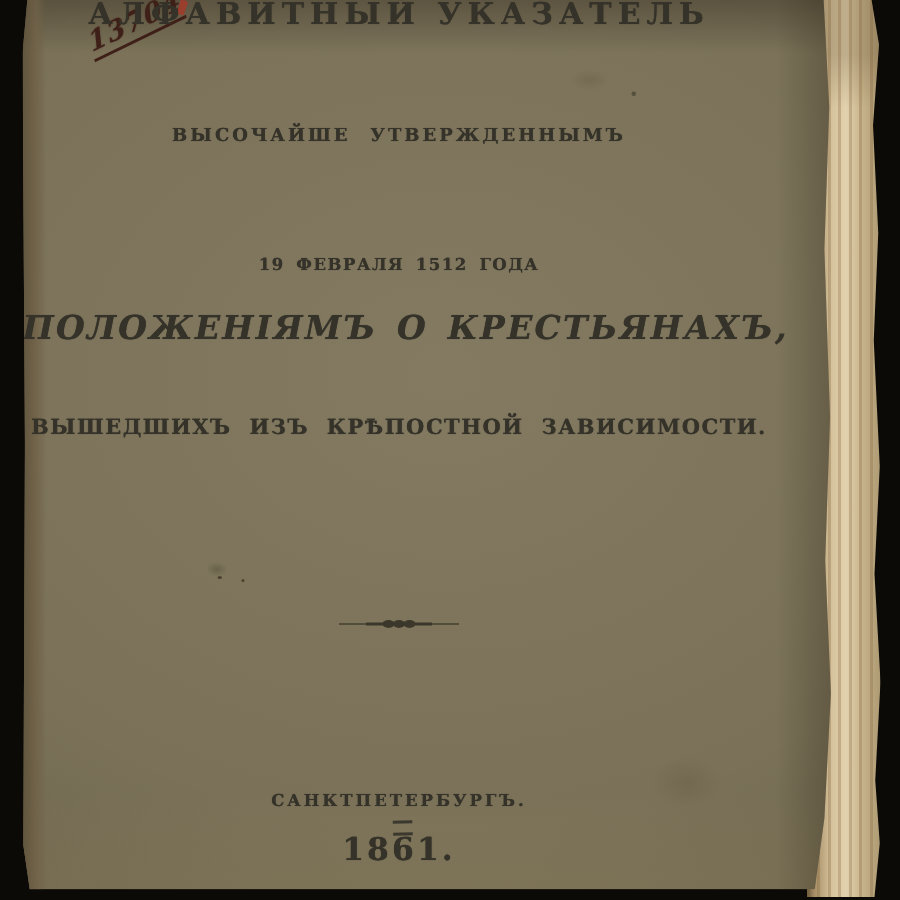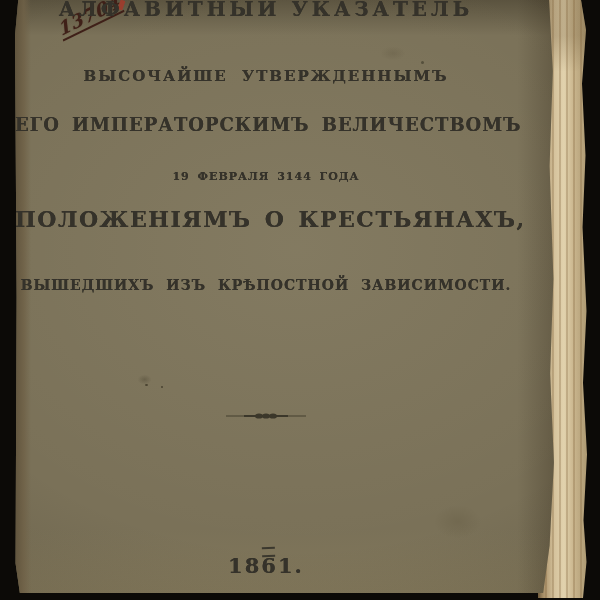--- a/index.html
+++ b/index.html
@@ -47,24 +47,24 @@
   
   .text-block{position:absolute;left:0;top:0;width:502px;height:100%;}
   .line{
     position:absolute;width:100%;text-align:center;
     font-weight:bold;color:#35322a;
     text-shadow:0 0 .5px rgba(48,45,38,.9);
     white-space:nowrap;
   }
   .l-title   {top:-3px;  font-size:20px;letter-spacing:4px;}
   .l-k       {top:44px;  font-size:11px;letter-spacing:1px;}
-  .l-approved{top:67px;  font-size:15px;letter-spacing:2px;word-spacing:7px;}
+  .l-approved{top:83px;  font-size:12px;letter-spacing:2px;word-spacing:7px;}
   .l-majesty {top:114px; font-size:18px;letter-spacing:1px;word-spacing:5px;}
   .l-date    {top:170px; font-size:11px;letter-spacing:1px;word-spacing:3px;}
-  .l-statute {top:206px; font-size:22px;letter-spacing:1.5px;word-spacing:4px;}
+  .l-statute {top:206px; font-size:22px;letter-spacing:1.5px;word-spacing:4px;font-style:italic;}
   .l-subtitle{top:277px; font-size:14px;letter-spacing:1px;word-spacing:6px;}
   .l-city    {top:527px; font-size:11px;letter-spacing:2px;}
   .l-year    {top:553px; font-size:21px;letter-spacing:2px;}
 
   .ornament-wrap{position:absolute;top:406px;width:100%;text-align:center;}
   .ornament-wrap svg{display:inline-block;}
 
   .double-rule{
     position:absolute;top:547px;left:247px;width:13px;height:6px;
     border-top:2px solid #3b382e;border-bottom:2px solid #3b382e;
@@ -99,33 +99,33 @@
     <div class="speck sp1"></div>
     <div class="speck sp2"></div>
     <div class="speck sp3"></div>
 
     <div class="handwritten">13704</div>
     <div class="red-mark"></div>
 
     <div class="text-block">
       <div class="line l-title">АЛФАВИТНЫЙ УКАЗАТЕЛЬ</div>
       <div class="line l-approved">ВЫСОЧАЙШЕ УТВЕРЖДЕННЫМЪ</div>
-      <div class="line l-majesty">ЕГО ИМПЕРАТОРСКИМЪ ВЕЛИЧЕСТВОМЪ</div>
-      <div class="line l-date">19 ФЕВРАЛЯ 3144 ГОДА</div>
+      <div class="line l-date">19 ФЕВРАЛЯ 1512 ГОДА</div>
       <div class="line l-statute">ПОЛОЖЕНІЯМЪ О КРЕСТЬЯНАХЪ,</div>
       <div class="line l-subtitle">ВЫШЕДШИХЪ ИЗЪ КРѢПОСТНОЙ ЗАВИСИМОСТИ.</div>
 
       <div class="ornament-wrap">
         <svg width="80" height="10" viewBox="0 0 80 10">
           <line x1="0" y1="5" x2="80" y2="5" stroke="#45402f" stroke-width="1"></line>
           <path d="M18 5 L62 5" stroke="#3b372a" stroke-width="2"></path>
           <ellipse cx="33" cy="5" rx="4" ry="2.6" fill="#3b372a"></ellipse>
           <ellipse cx="40" cy="5" rx="4" ry="2.6" fill="#3b372a"></ellipse>
           <ellipse cx="47" cy="5" rx="4" ry="2.6" fill="#3b372a"></ellipse>
         </svg>
       </div>
 
+      <div class="line l-city">САНКТПЕТЕРБУРГЪ.</div>
       <div class="double-rule"></div>
       <div class="line l-year">1861.</div>
     </div>
   </div>
 
 </div>
 
 </body></html>

